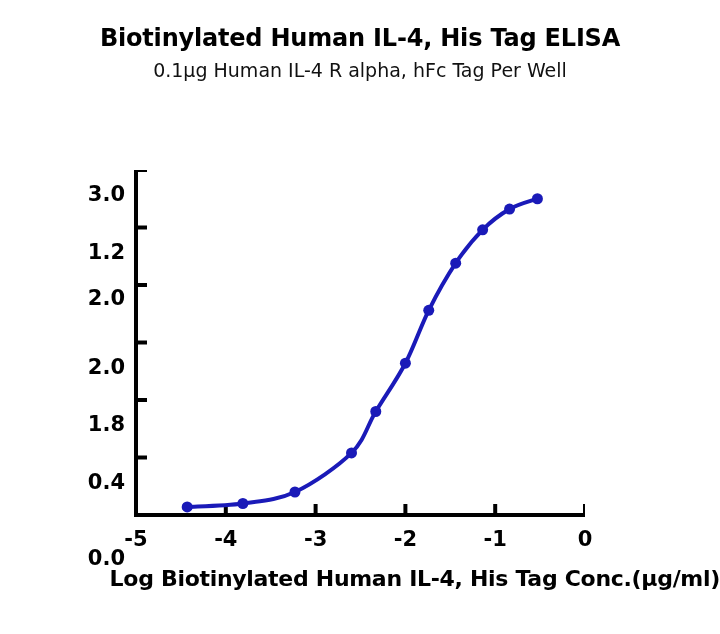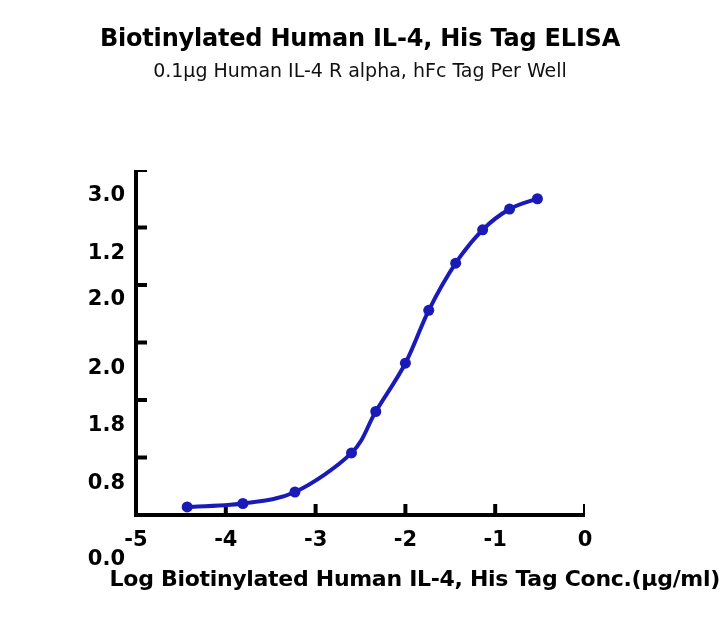--- a/index.html
+++ b/index.html
@@ -144,21 +144,21 @@
           <circle cx="271.40" cy="193.20" r="5.5" fill="#1A1AB8"></circle>
           <circle cx="294.75" cy="140.30" r="5.5" fill="#1A1AB8"></circle>
           <circle cx="321.69" cy="93.15" r="5.5" fill="#1A1AB8"></circle>
           <circle cx="348.63" cy="59.80" r="5.5" fill="#1A1AB8"></circle>
           <circle cx="375.57" cy="39.10" r="5.5" fill="#1A1AB8"></circle>
           <circle cx="403.41" cy="28.75" r="5.5" fill="#1A1AB8"></circle>
         </g>
     </svg>
     <div id="y-tick-labels">
         <div class="ytick-label" style="top: 364px;">0.0</div>
-        <div class="ytick-label" style="top: 287.5px;">0.8</div>
+        <div class="ytick-label" style="top: 287.5px;">0.4</div>
         <div class="ytick-label" style="top: 230px;">1.8</div>
         <div class="ytick-label" style="top: 172.5px;">2.0</div>
         <div class="ytick-label" style="top: 104px;">2.0</div>
         <div class="ytick-label" style="top: 57.5px;">1.2</div>
         <div class="ytick-label" style="top: 0px;">3.0</div>
       </div>
     <div id="x-tick-labels">
         <div class="xtick-label" style="left: 2px;">-5</div>
         <div class="xtick-label" style="left: 91.8px;">-4</div>
         <div class="xtick-label" style="left: 181.6px;">-3</div>

